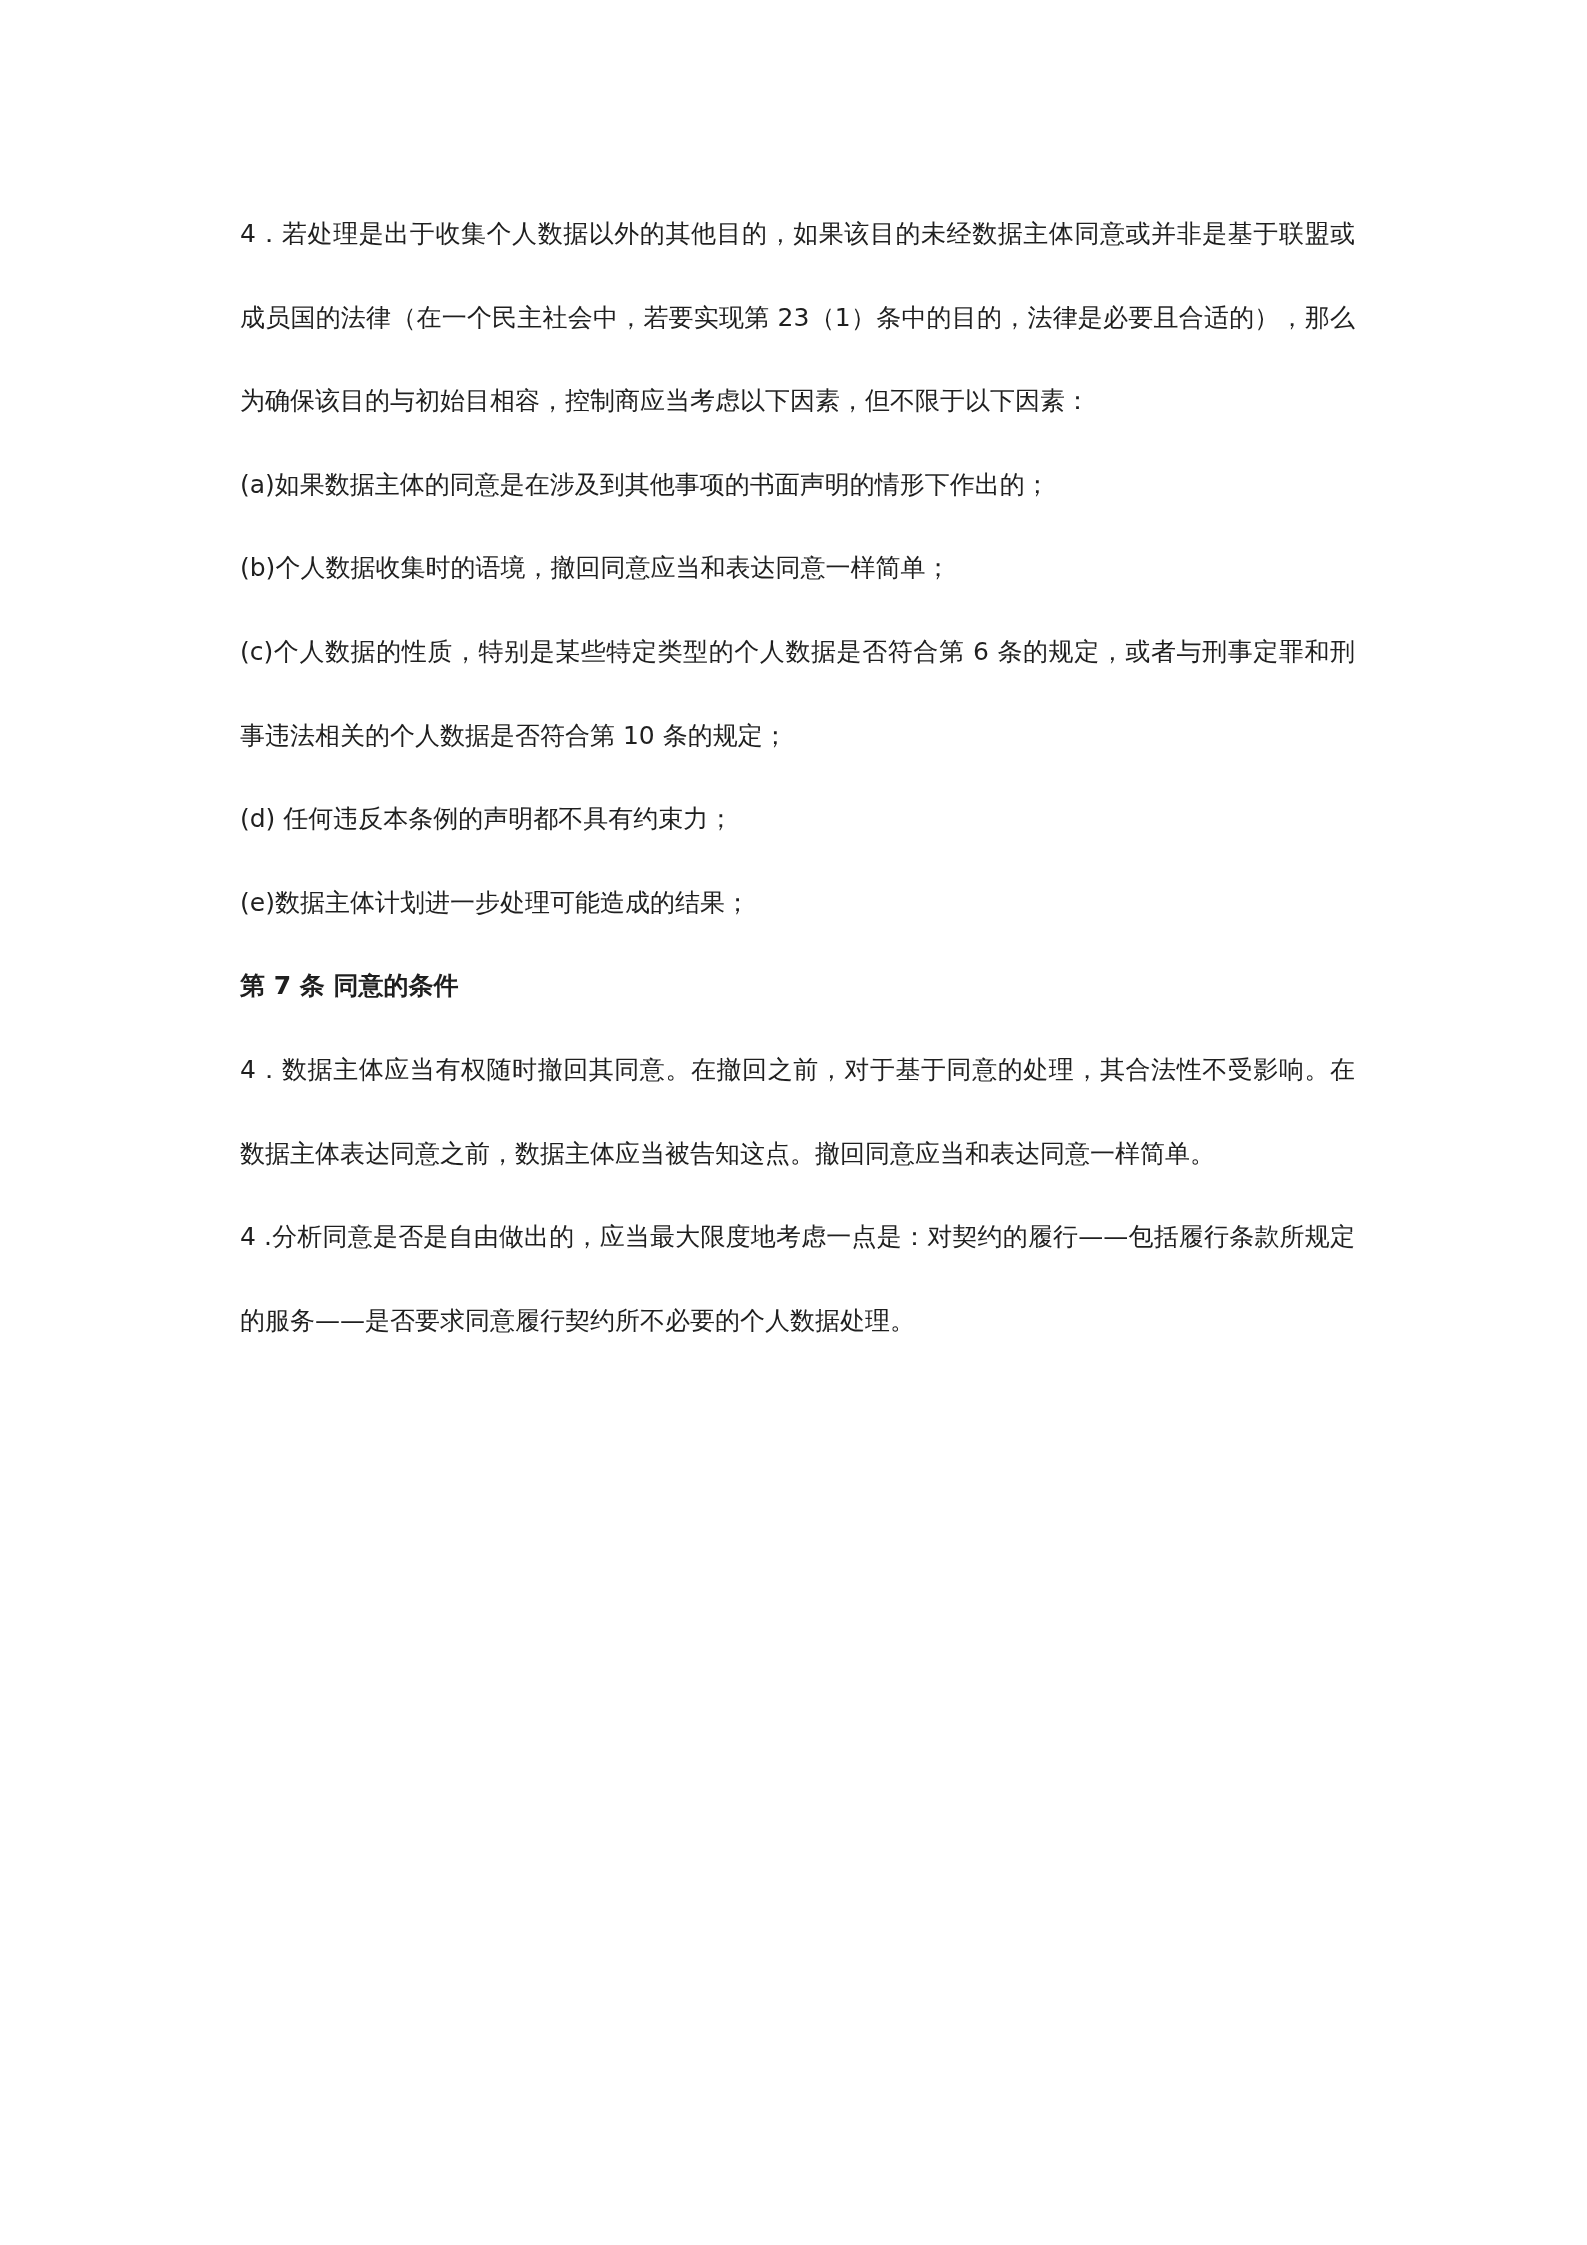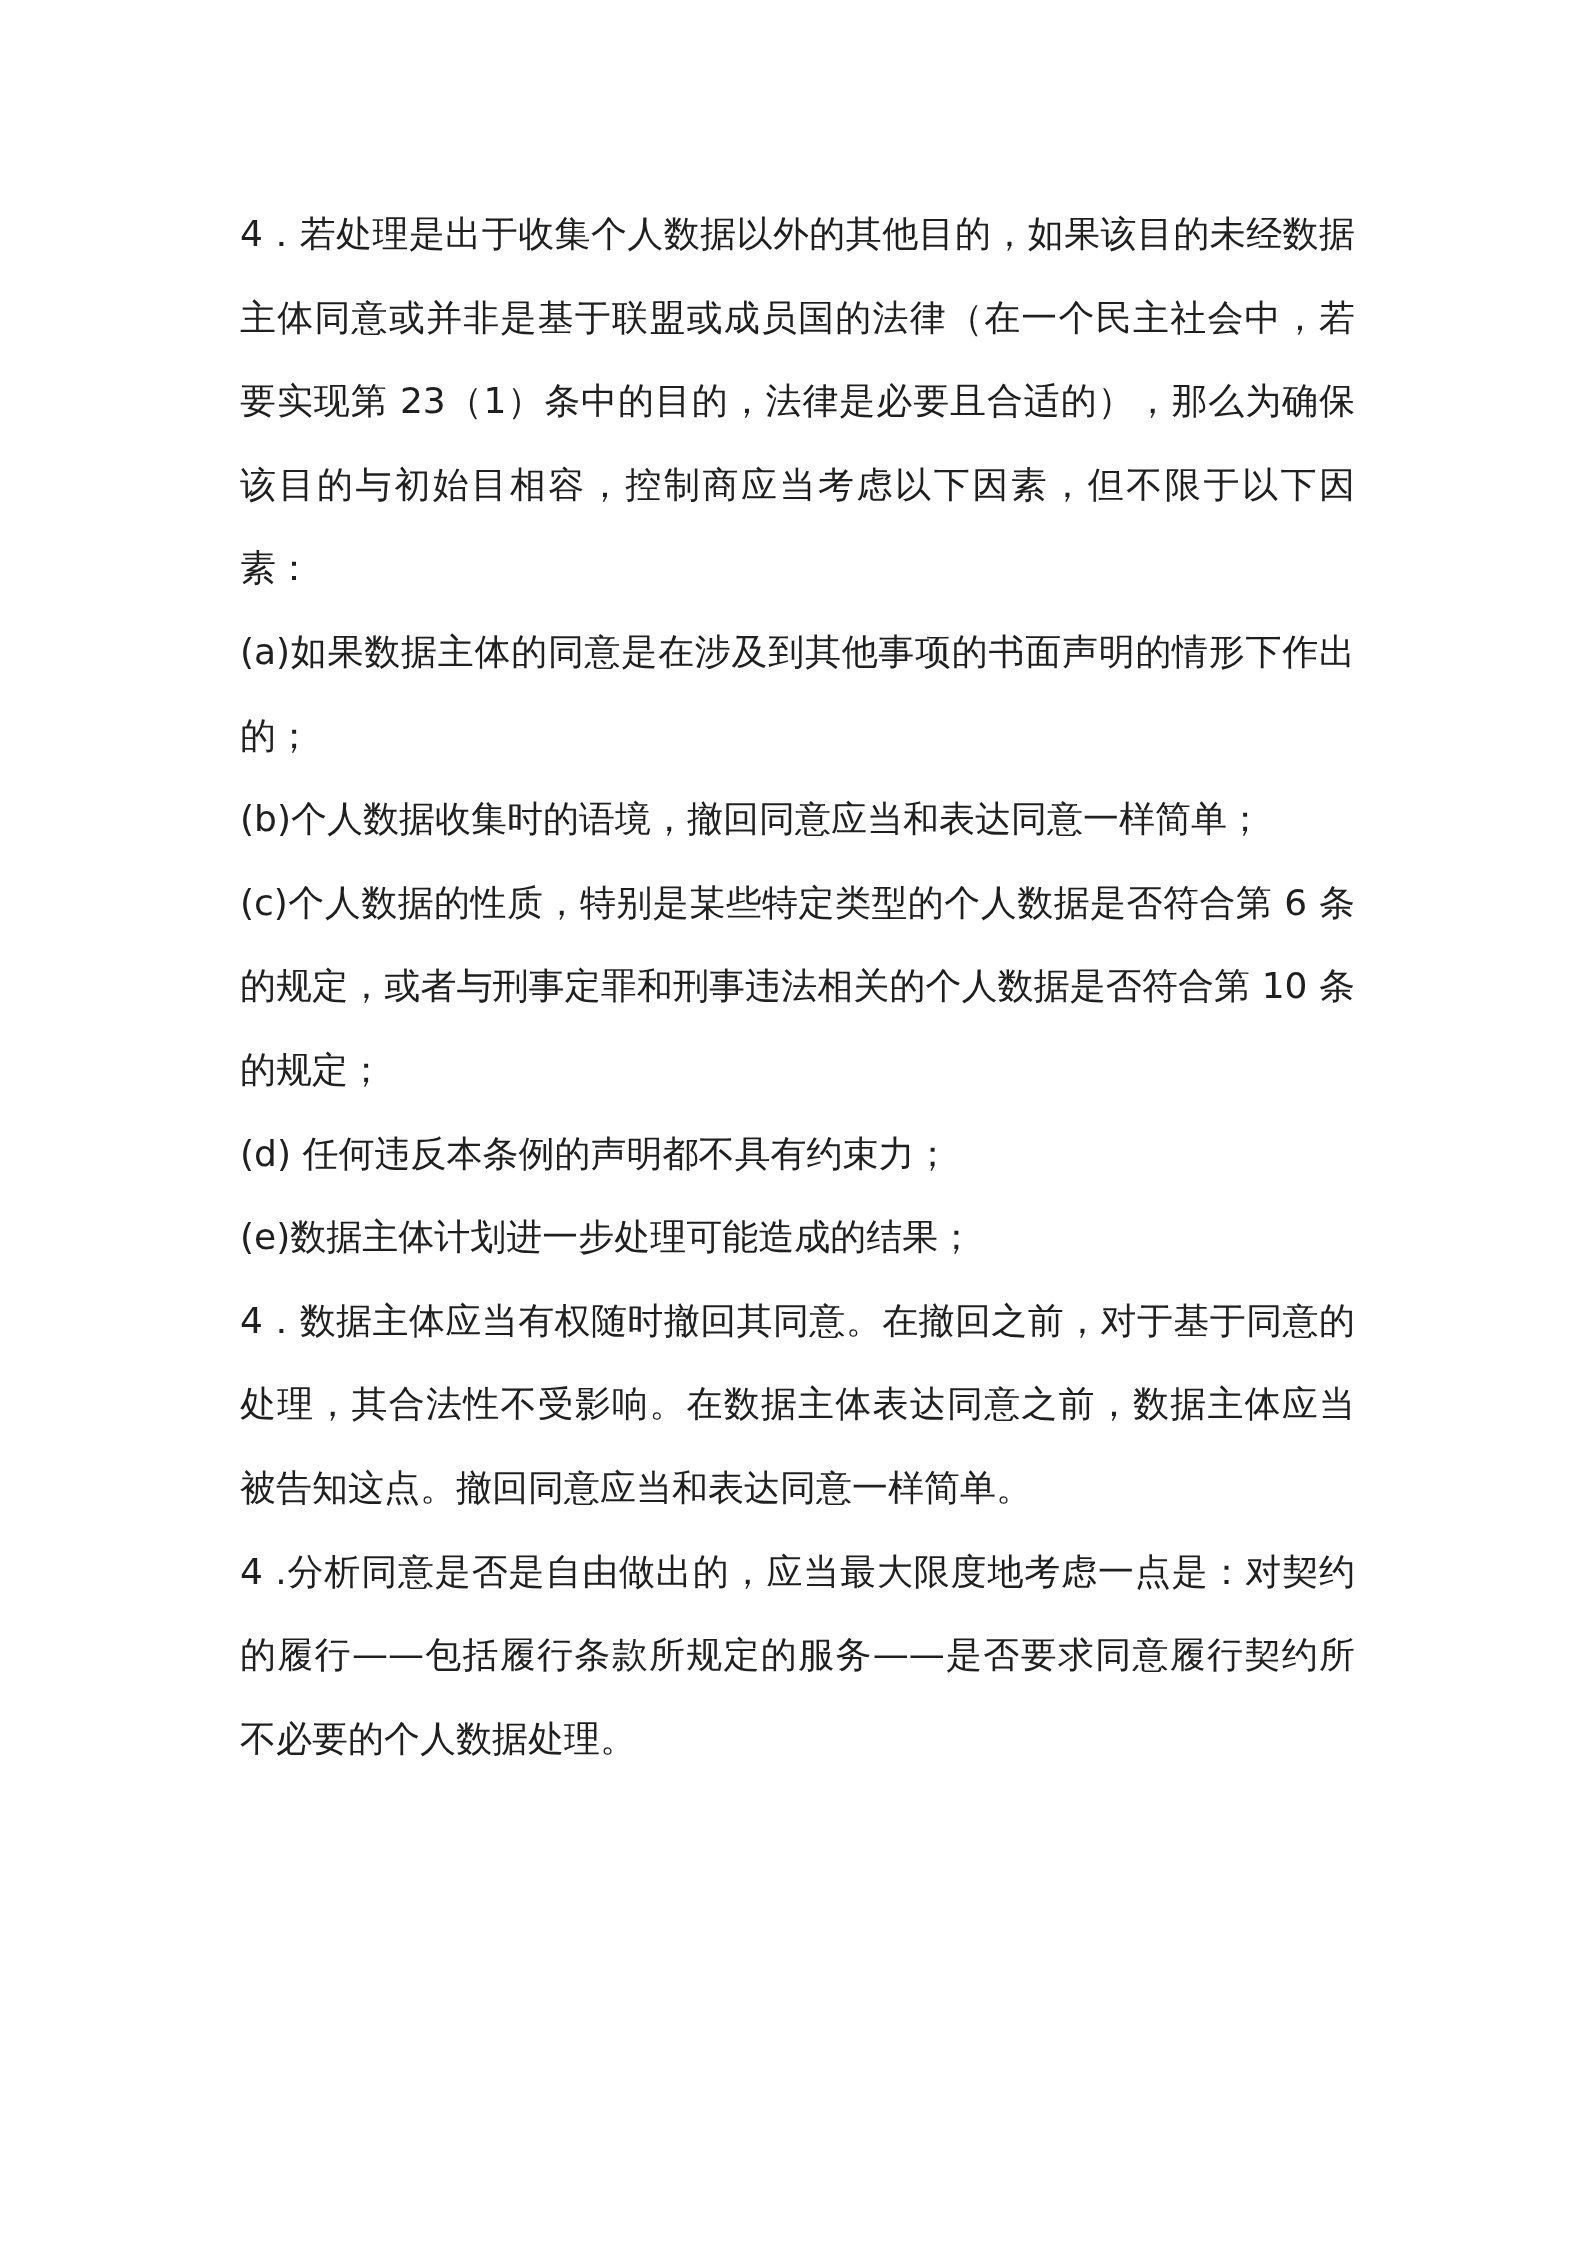--- a/index.html
+++ b/index.html
@@ -1,30 +1,31 @@
 <!DOCTYPE html>
 <html><head>
 <meta charset="utf-8">
 <style>
   html, body { margin:0; padding:0; background:#ffffff; }
   body { width:1587px; height:2245px; position:relative; overflow:hidden; }
   .page {
     position:absolute; left:240px; top:192px; width:1115px;
     font-family: "DejaVu Sans", "Liberation Sans", sans-serif;
-    font-size:36px; color:#1f1f1f;
+    font-size:25px; color:#1f1f1f;
     line-height:83.6px;
   }
   .para { margin:0; padding:0; text-align:justify; }
   .heading { margin:0; padding:0; font-weight:bold; }
 </style>
 </head>
 <body>
 
 <div class="page">
   <p class="para">4．若处理是出于收集个人数据以外的其他目的，如果该目的未经数据主体同意或并非是基于联盟或成员国的法律（在一个民主社会中，若要实现第 23（1）条中的目的，法律是必要且合适的），那么为确保该目的与初始目相容，控制商应当考虑以下因素，但不限于以下因素：</p>
   <p class="para">(a)如果数据主体的同意是在涉及到其他事项的书面声明的情形下作出的；</p>
   <p class="para">(b)个人数据收集时的语境，撤回同意应当和表达同意一样简单；</p>
   <p class="para">(c)个人数据的性质，特别是某些特定类型的个人数据是否符合第 6 条的规定，或者与刑事定罪和刑事违法相关的个人数据是否符合第 10 条的规定；</p>
   <p class="para">(d) 任何违反本条例的声明都不具有约束力；</p>
   <p class="para">(e)数据主体计划进一步处理可能造成的结果；</p>
+  <p class="heading">第 7 条  同意的条件</p>
   <p class="para">4．数据主体应当有权随时撤回其同意。在撤回之前，对于基于同意的处理，其合法性不受影响。在数据主体表达同意之前，数据主体应当被告知这点。撤回同意应当和表达同意一样简单。</p>
   <p class="para">4 .分析同意是否是自由做出的，应当最大限度地考虑一点是：对契约的履行——包括履行条款所规定的服务——是否要求同意履行契约所不必要的个人数据处理。</p>
 </div>
 
 </body></html>

